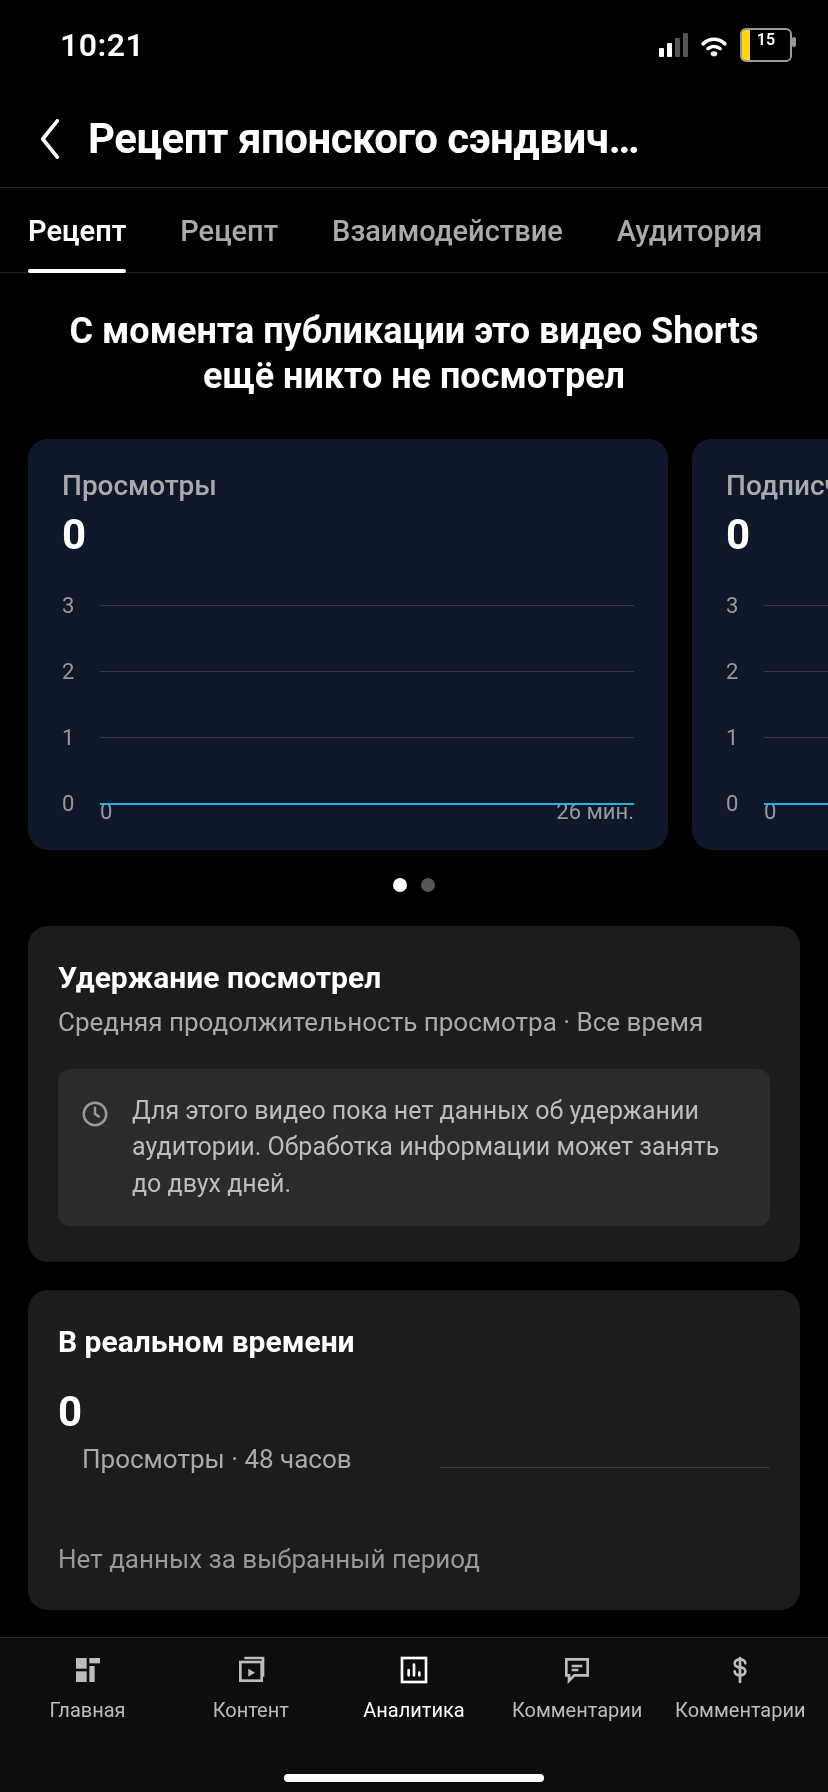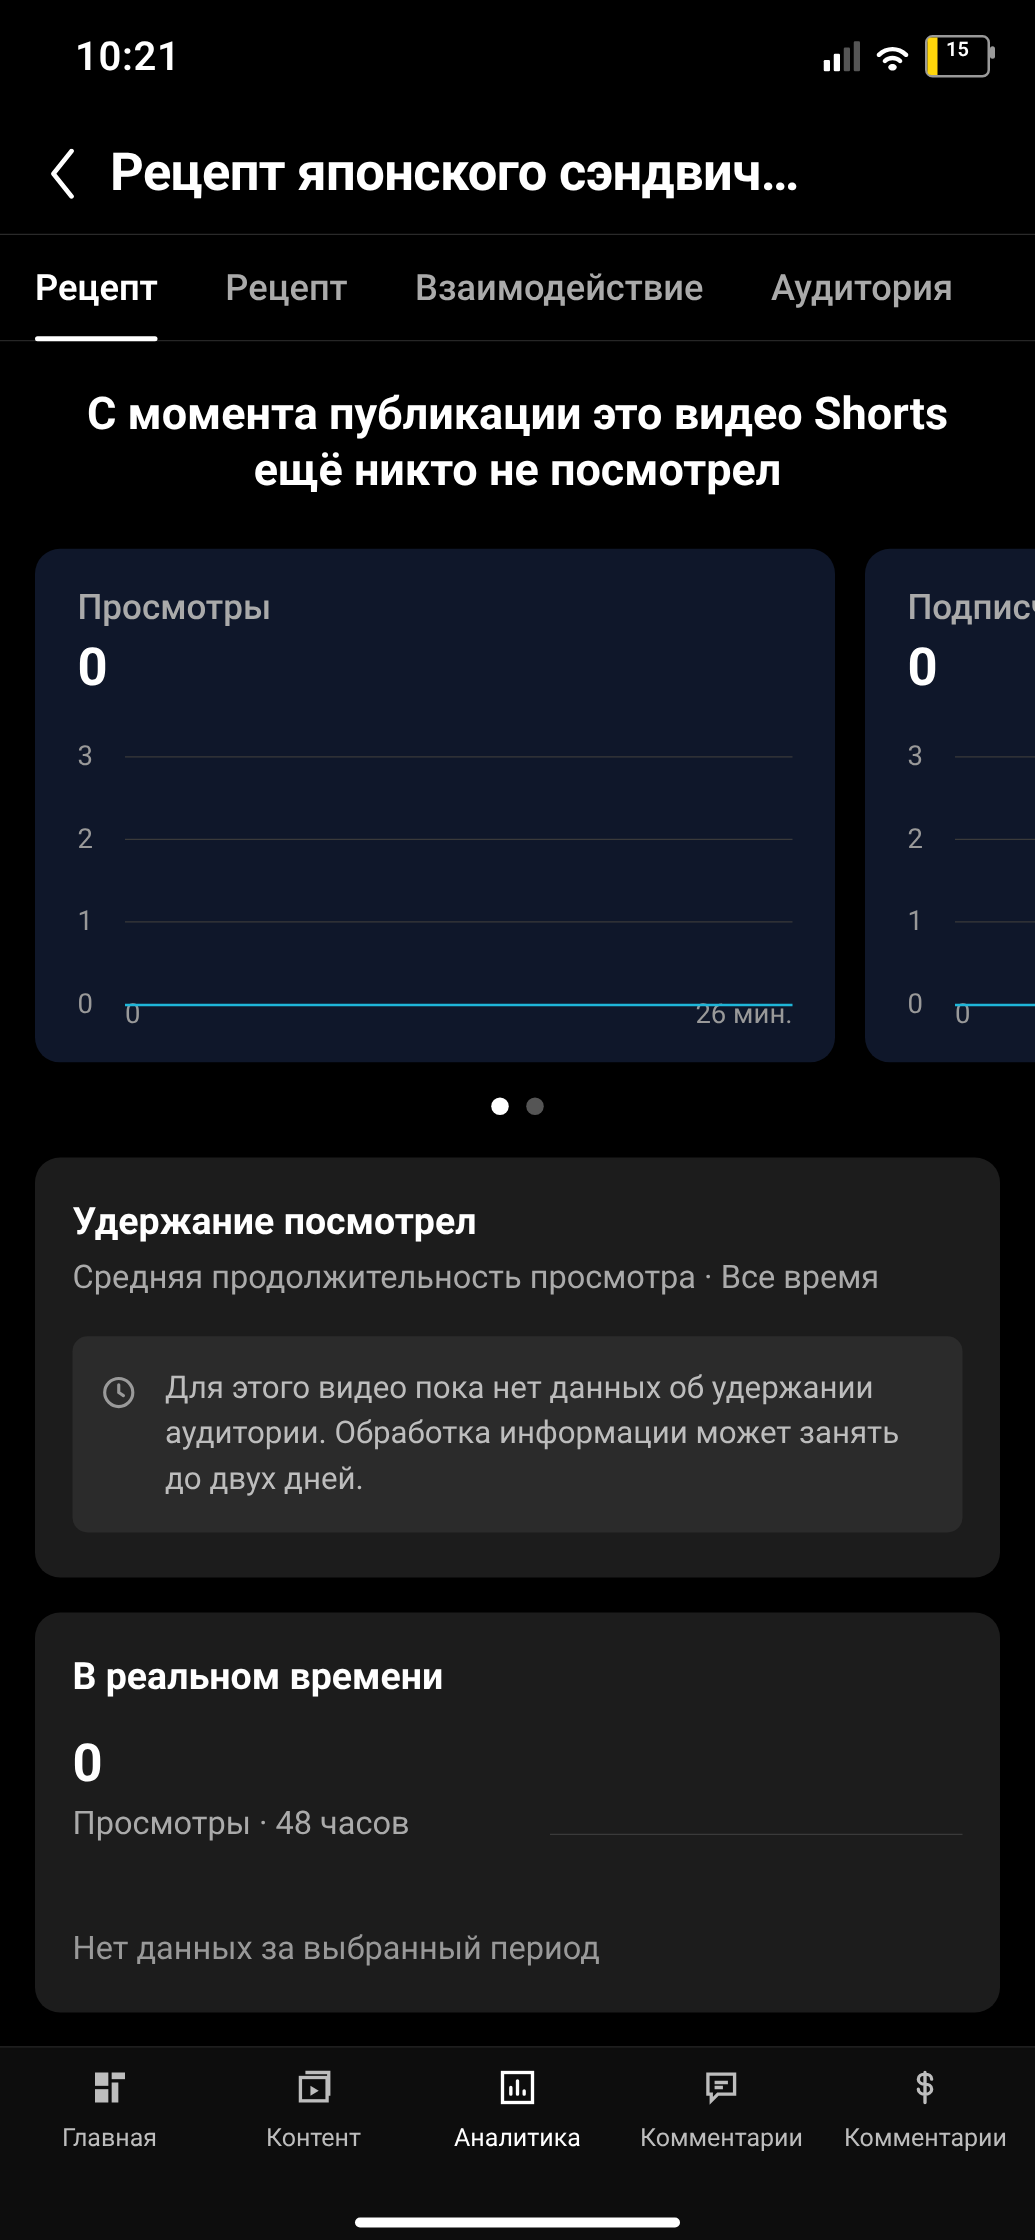--- a/index.html
+++ b/index.html
@@ -45,21 +45,21 @@
 
   .section-card{ background:#1c1c1c; border-radius:20px; margin:28px 28px 0 28px; padding:34px 30px 36px 30px;}
   .sec-title{ font-size:30px; font-weight:700;}
   .sec-sub{ color:#aaa; font-size:26px; margin-top:12px;}
   .notice{ background:#2b2b2b; border-radius:12px; margin-top:32px; padding:24px 24px 24px 20px; display:flex; gap:20px;}
   .notice .txt{ color:#bdbdbd; font-size:25px; line-height:1.45;}
   .clock-icon{ flex:0 0 34px; height:34px; margin-top:4px; display:flex; align-items:center; justify-content:center;}
 
   .rt-value{ font-size:42px; font-weight:700; margin-top:28px;}
   .rt-sub{ color:#aaa; font-size:26px; margin-top:8px;}
-  .rt-row{ display:flex; align-items:flex-end; justify-content:space-between;}
+  .rt-row{ display:flex; align-items:flex-end; justify-content:space-between;margin-left:24px;}
   .rt-line{ flex:0 0 330px; height:1px; background:#3a3a3a; margin-bottom:6px;}
   .no-data{ color:#999; font-size:26px; margin-top:70px;}
 
   .bottom-nav { position:absolute; bottom:0; left:0; right:0; height:155px; background:#0d0d0d; border-top:1px solid #262626; display:flex; justify-content:space-around; padding:12px 6px 0 6px;}
   .nav-item{ display:flex; flex-direction:column; align-items:center; gap:8px; color:#bdbdbd; font-size:20px; width:20%;}
   .nav-item.active{ color:#fff;}
   .nav-icon{ width:40px; height:40px; display:flex; align-items:center; justify-content:center;}
 
   .home-ind{ position:absolute; bottom:10px; left:50%; transform:translateX(-50%); width:260px; height:8px; background:#fff; border-radius:4px;}
 </style>

